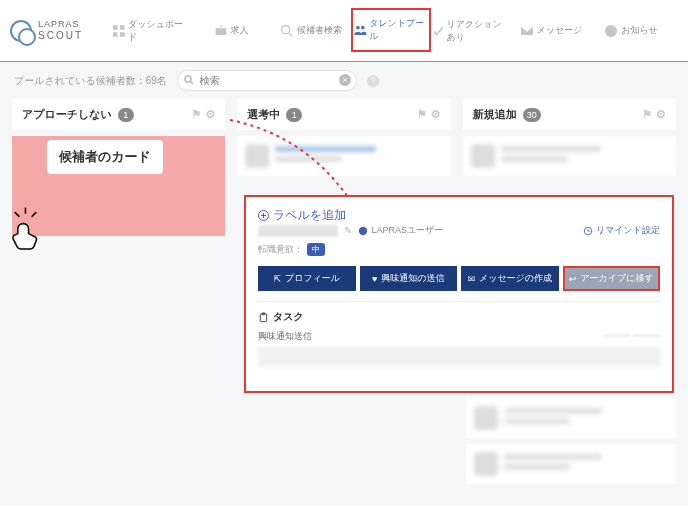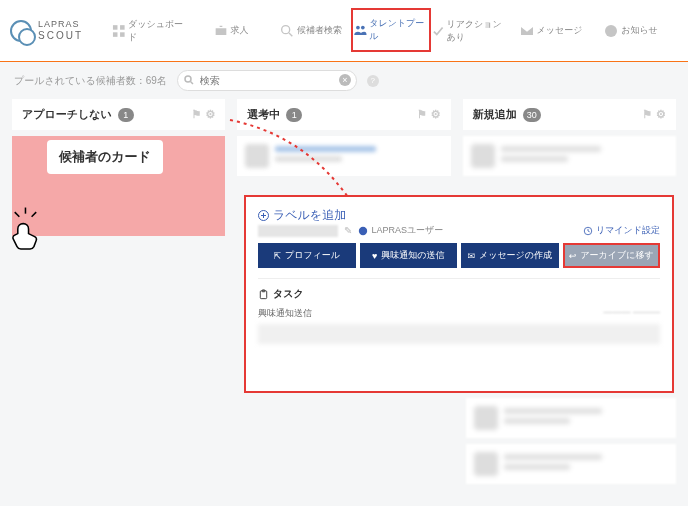--- a/index.html
+++ b/index.html
@@ -238,20 +238,24 @@
       <span>LAPRASユーザー</span>
     </span>
     <span class="remind">
       <svg width="10" height="10" viewBox="0 0 24 24" fill="none" stroke="#3a5fb5" stroke-width="2">
           <circle cx="12" cy="12" r="9"></circle>
           <polyline points="12,7 12,12 16,14"></polyline>
         </svg>
       <span>リマインド設定</span>
     </span>
   </div>
+  <div class="sub">
+    <span>転職意欲：</span>
+      <span class="chip">中</span>
+  </div>
   <div class="btns">
     <div class="btn">
         <span>⇱</span>
         <span>プロフィール</span>
       </div>
     <div class="btn">
         <span>♥</span>
         <span>興味通知の送信</span>
       </div>
     <div class="btn">

